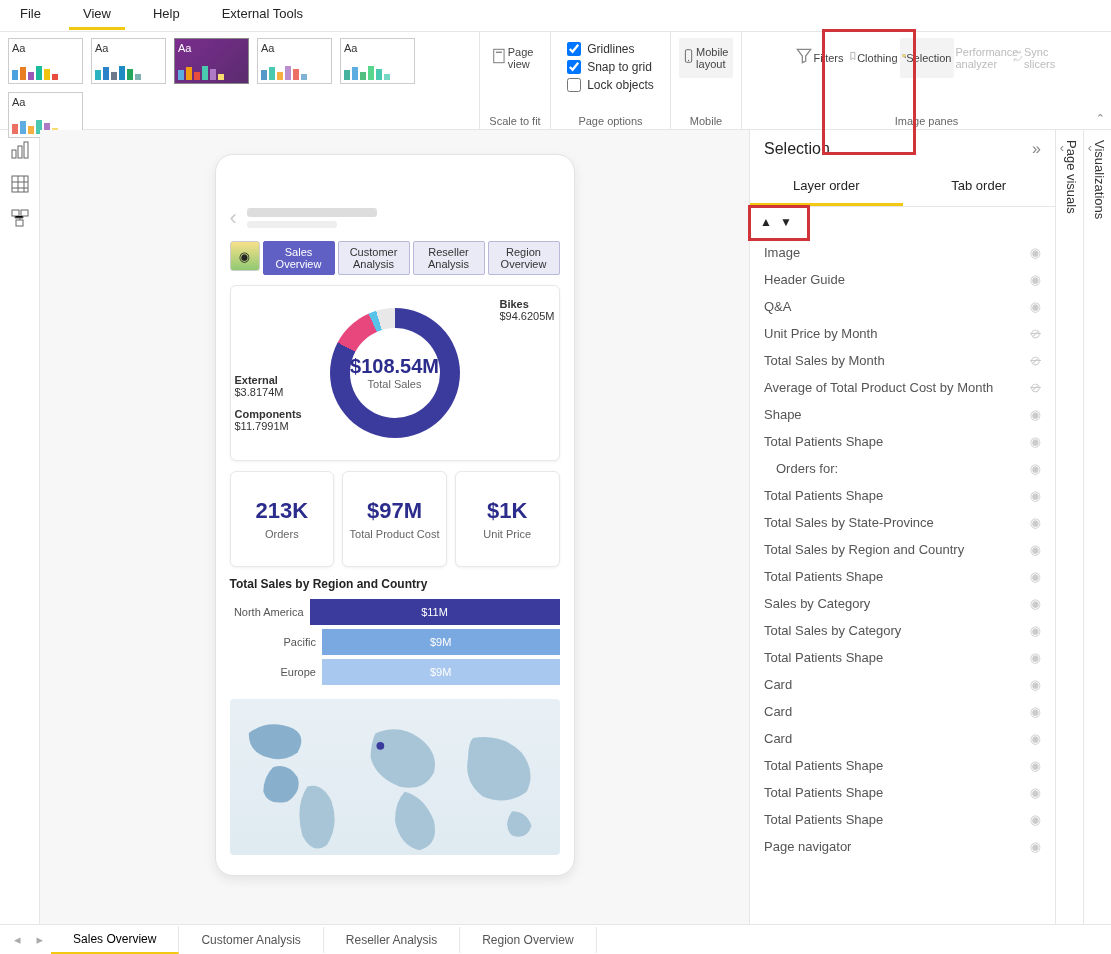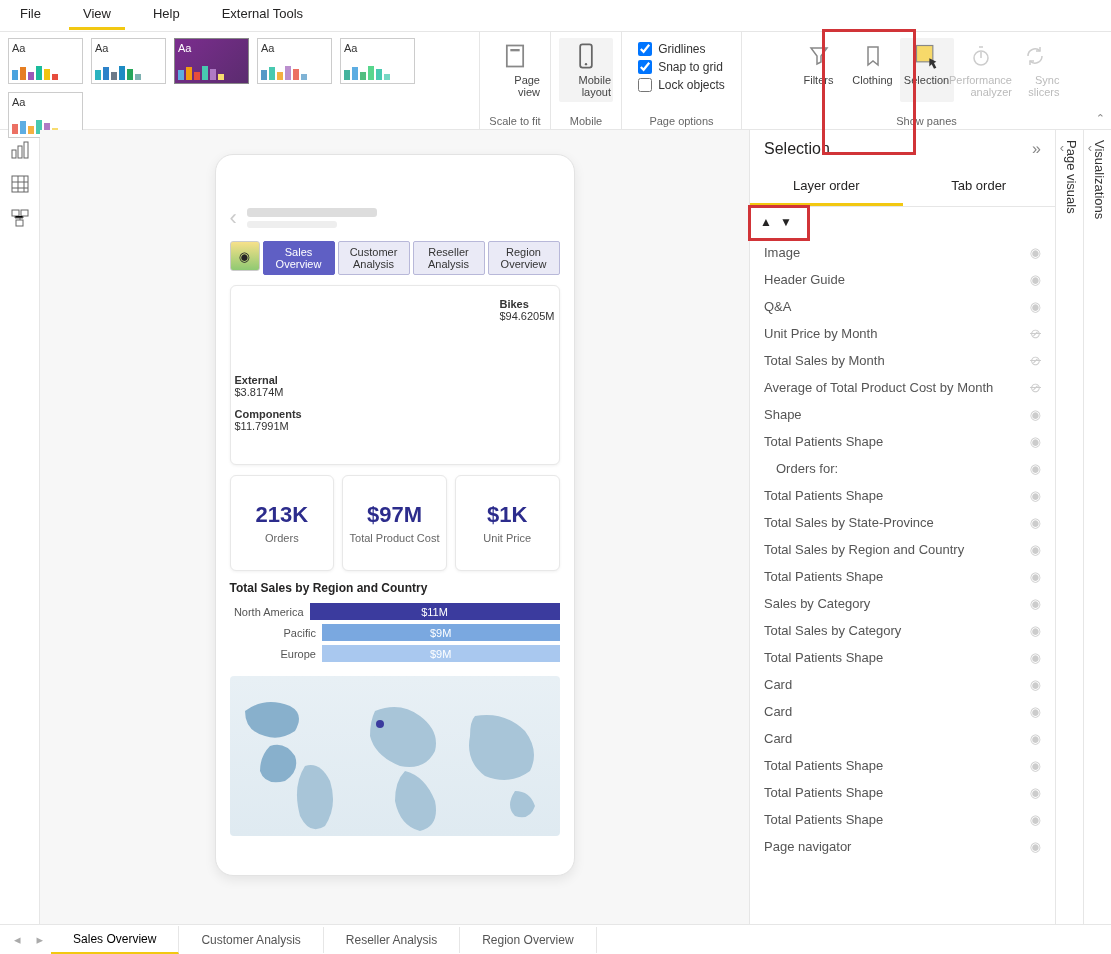--- a/index.html
+++ b/index.html
@@ -9,21 +9,21 @@
 .menubar .mitem.active{border-bottom-color:#f2c811}
 .ribbon{display:flex;height:98px;border-bottom:1px solid #e6e6e6;position:relative}
 .rgroup{display:flex;flex-direction:column;align-items:center;justify-content:space-between;padding:6px 8px 2px;border-right:1px solid #e6e6e6}
 .rgroup .cap{font-size:11px;color:#666;margin-top:auto;padding-top:2px}
 .themes{display:flex;gap:8px;flex-wrap:wrap}
 .theme{width:75px;height:46px;border:1px solid #ccc;background:#fff;display:flex;flex-direction:column;padding:3px;gap:10px;cursor:pointer}
 .theme.sel{border:1px solid #888;background:linear-gradient(135deg,#7b2d8e,#5b2c6f)}
 .theme .aa{font-size:11px;color:#333}.theme.sel .aa{color:#fff}
 .theme .bars{display:flex;align-items:flex-end;gap:2px;height:22px}
 .theme .bars span{width:6px}
-.rbtn{display:flex;flex-direction:column;align-items:center;width:54px;padding:4px 2px;cursor:pointer;text-align:right;font-size:11px;color:#444;border-radius:2px}
+.rbtn{display:flex;flex-direction:row;align-items:center;width:54px;padding:4px 2px;cursor:pointer;text-align:left;font-size:11px;color:#444;border-radius:2px}
 .rbtn.hl{background:#f3f3f3}
 .rbtn svg,.rbtn .ico{height:28px;margin-bottom:4px}
 .rbtn.dis{color:#bbb}
 .pgopt{display:flex;flex-direction:column;gap:4px;font-size:12px;color:#333;padding-top:4px}
 .pgopt label{display:flex;align-items:center;gap:6px}
 .pgopt input{width:14px;height:14px}
 .hl-box{position:absolute;border:3px solid #d13438;pointer-events:none}
 .hl-sel{left:822px;top:-3px;width:94px;height:126px}
 .workspace{display:flex;height:794px}
 .leftrail{width:40px;border-right:1px solid #e6e6e6;display:flex;flex-direction:column;align-items:center;gap:14px;padding-top:10px}
@@ -46,21 +46,21 @@
 .donut .val{font-size:20px;font-weight:600;color:#2c2c8c}
 .donut .lbl{font-size:11px;color:#666}
 .dlabel{position:absolute;font-size:11px;color:#333}
 .kpis{display:flex;gap:8px}
 .kpi{flex:1;text-align:center;padding:26px 4px}
 .kpi .kv{font-size:22px;font-weight:600;color:#2c2c8c}
 .kpi .kl{font-size:11px;color:#666;margin-top:4px}
 .bchart .bt{font-size:12px;font-weight:600;margin-bottom:8px}
 .brow{display:flex;align-items:center;gap:6px;margin:4px 0;font-size:11px}
 .brow .bl{width:90px;text-align:right;color:#555}
-.brow .bb{height:17px;display:flex;align-items:center;justify-content:center;color:#fff;font-size:11px}
+.brow .bb{height:26px;display:flex;align-items:center;justify-content:center;color:#fff;font-size:11px}
 .map{height:160px;background:linear-gradient(#e8f0f5,#dfeaf1);border-radius:4px;position:relative;overflow:hidden}
 .selpane{width:306px;border-left:1px solid #e6e6e6;display:flex;flex-direction:column}
 .sp-hdr{display:flex;align-items:center;justify-content:space-between;padding:10px 14px;font-size:16px}
 .sp-tabs{display:flex;border-bottom:1px solid #e6e6e6}
 .sp-tabs div{flex:1;text-align:center;padding:10px;font-size:13px;cursor:pointer;border-bottom:3px solid transparent}
 .sp-tabs div.act{border-bottom-color:#f2c811}
 .sp-arrows{display:flex;gap:8px;padding:8px 10px;position:relative}
 .hl-arr{position:absolute;left:-2px;top:-2px;width:62px;height:36px;border:3px solid #d13438;pointer-events:none}
 .sp-arrows span{cursor:pointer;font-size:12px}
 .layers{flex:1;overflow:auto;padding:2px 0}
@@ -160,47 +160,47 @@
   <div class="rgroup">
     <div class="rbtn">
       <svg class="ico" viewBox="0 0 24 24" width="28">
           <rect x="5" y="3" width="14" height="18" fill="none" stroke="#888" stroke-width="1.5"></rect>
           <rect x="8" y="6" width="8" height="2" fill="#888"></rect>
         </svg>
       <span>Page view</span>
     </div>
     <div class="cap">Scale to fit</div>
   </div>
-  <div class="rgroup">
-    <div class="rbtn hl">
-      <svg class="ico" viewBox="0 0 24 24" width="28">
-          <rect x="7" y="2" width="10" height="20" rx="2" fill="none" stroke="#666" stroke-width="1.5"></rect>
-          <circle cx="12" cy="19" r="1" fill="#666"></circle>
-        </svg>
-      <span>Mobile layout</span>
-    </div>
-    <div class="cap">Mobile</div>
-  </div>
   <div class="rgroup" style="width:120px">
     <div class="pgopt">
       <label>
           <input type="checkbox" checked="" style="">
           <span>Gridlines</span>
         </label>
       <label>
           <input type="checkbox" checked="" style="">
           <span>Snap to grid</span>
         </label>
       <label>
           <input type="checkbox" style="">
           <span>Lock objects</span>
         </label>
     </div>
     <div class="cap">Page options</div>
   </div>
+  <div class="rgroup">
+    <div class="rbtn hl">
+      <svg class="ico" viewBox="0 0 24 24" width="28">
+          <rect x="7" y="2" width="10" height="20" rx="2" fill="none" stroke="#666" stroke-width="1.5"></rect>
+          <circle cx="12" cy="19" r="1" fill="#666"></circle>
+        </svg>
+      <span>Mobile layout</span>
+    </div>
+    <div class="cap">Mobile</div>
+  </div>
   <div class="rgroup" style="flex:1;border-right:none">
     <div style="display:flex">
       <div class="rbtn">
         <svg class="ico" viewBox="0 0 24 24" width="24">
             <path d="M4 4h16l-6 8v6l-4 2v-8z" fill="none" stroke="#888" stroke-width="1.5"></path>
           </svg>
         <span>Filters</span>
         </div>
       <div class="rbtn">
         <svg class="ico" viewBox="0 0 24 24" width="24">
@@ -223,21 +223,21 @@
         <span>Performance analyzer</span>
         </div>
       <div class="rbtn dis">
         <svg class="ico" viewBox="0 0 24 24" width="24">
             <path d="M5 12a7 7 0 0 1 12-5M19 12a7 7 0 0 1-12 5" fill="none" stroke="#ccc" stroke-width="1.5"></path>
             <path d="M17 3v4h-4M7 21v-4h4" fill="none" stroke="#ccc" stroke-width="1.5"></path>
           </svg>
         <span>Sync slicers</span>
         </div>
     </div>
-    <div class="cap">Show panes</div>
+    <div class="cap">Image panes</div>
   </div>
   <div style="position:absolute;right:6px;bottom:4px;font-size:11px;color:#888;cursor:pointer">⌃</div>
 </div>
 
 <div class="workspace">
   <div class="leftrail">
     <div><svg viewBox="0 0 20 20" width="20">
           <rect x="2" y="10" width="4" height="8" fill="none" stroke="#666"></rect>
           <rect x="8" y="6" width="4" height="12" fill="none" stroke="#666"></rect>
           <rect x="14" y="2" width="4" height="16" fill="none" stroke="#666"></rect>
@@ -264,20 +264,27 @@
           </div>
       </div>
       <div class="tabs">
         <div class="logo">◉</div>
         <div class="tab act">Sales Overview</div>
         <div class="tab">Customer Analysis</div>
         <div class="tab">Reseller Analysis</div>
         <div class="tab">Region Overview</div>
       </div>
       <div class="card donut-wrap">
+        <div class="donut">
+          <div class="ring"></div>
+          <div class="hole">
+            <div class="val">$108.54M</div>
+            <div class="lbl">Total Sales</div>
+          </div>
+        </div>
         <div class="dlabel" style="right:4px;top:12px"><b>Bikes</b><br><span>$94.6205M</span></div>
         <div class="dlabel" style="left:4px;top:88px;text-align:left"><b>External</b><br><span>$3.8174M</span></div>
         <div class="dlabel" style="left:4px;top:122px;text-align:left"><b>Components</b><br><span>$11.7991M</span></div>
       </div>
       <div class="kpis">
         <div class="card kpi">
             <div class="kv">213K</div>
             <div class="kl">Orders</div>
           </div>
         <div class="card kpi">

